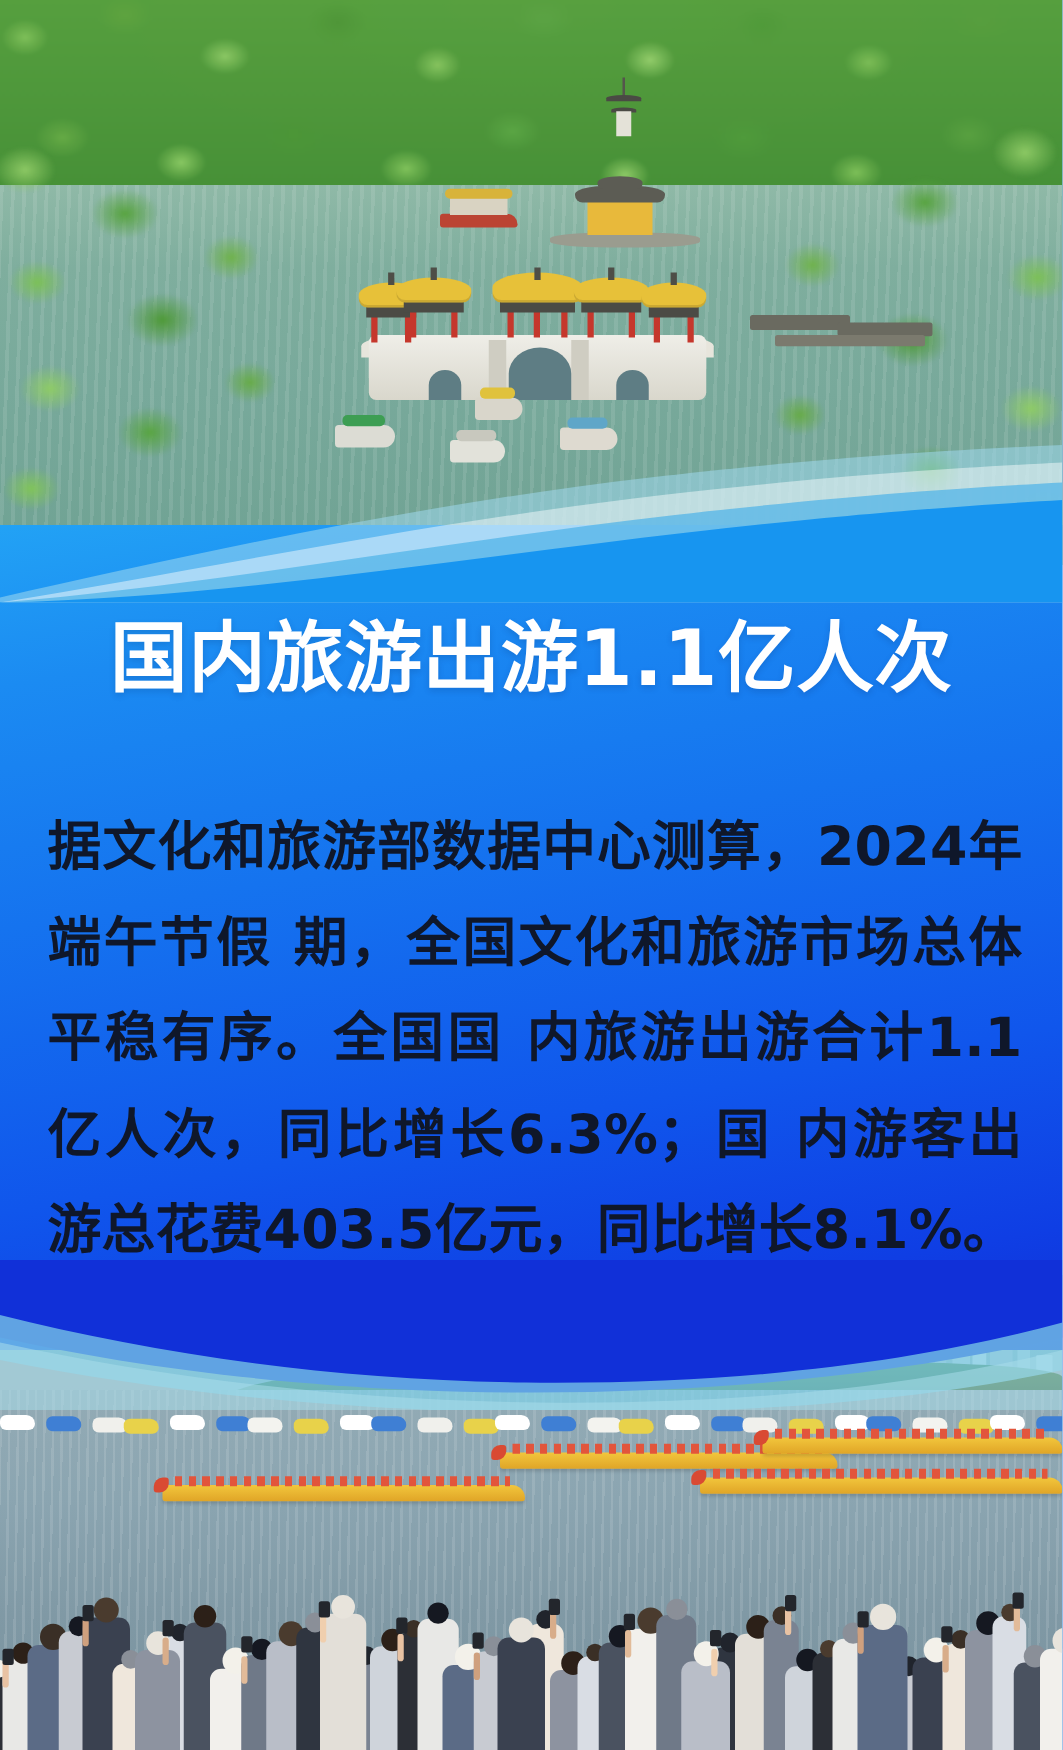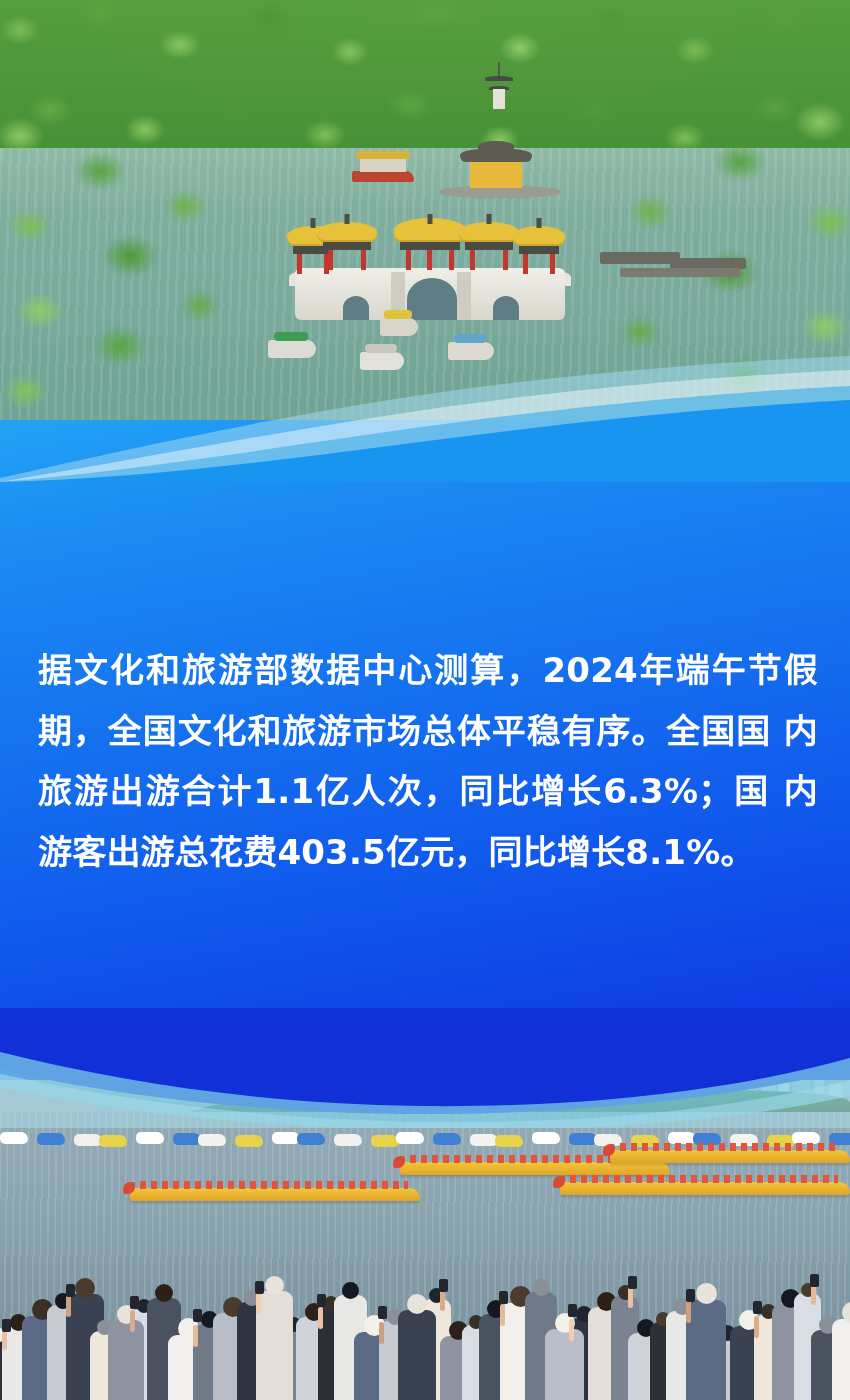--- a/index.html
+++ b/index.html
@@ -137,21 +137,21 @@
   .wave-top{ position:absolute; left:0; top:352px; width:850px; height:130px; pointer-events:none;}
   
   .blue-panel{ position:absolute; left:0; top:420px; width:850px; height:660px;
     background:linear-gradient(170deg,#22a2f5 0%,#1b8bf2 16%,#1573ef 40%,#1056ec 68%,#0f3ee4 88%,#1130d8 100%);
     z-index:2;}
   .headline{ position:absolute; z-index:6; left:0; top:492px; width:850px; text-align:center;
     color:#ffffff; font-size:62px; line-height:1.12; font-weight:900;
     letter-spacing:.5px; font-family:"DejaVu Sans","Liberation Sans",sans-serif;
     text-shadow:0 2px 5px rgba(0,30,90,.16);}
   .body-copy{ position:absolute; z-index:6; left:38px; top:640px; width:780px;
-    color:#ffffff; font-size:34px; line-height:1.78; font-weight:700;
+    color:#0f172a; font-size:43px; line-height:1.78; font-weight:700;
     text-align:justify; text-align-last:left;
     font-family:"DejaVu Sans","Liberation Sans",sans-serif; letter-spacing:.2px;}
 
   
   .photo-bot{ position:absolute; left:0; top:1020px; width:850px; height:380px; overflow:hidden;
     background:linear-gradient(#9fb4bd,#8fa7b2);}
   .pb-sky{ position:absolute; left:0; top:0; width:850px; height:60px;
     background:linear-gradient(#2f7fd0,#8fc3e6);}
   .pb-city{ position:absolute; left:330px; top:18px; width:520px; height:72px;}
   .pb-city i{ position:absolute; bottom:0; display:block; background:#cfd6dd; border-radius:1px;}
@@ -285,20 +285,21 @@
 
   <div class="blue-panel"></div>
 
   <svg class="wave-top" style="z-index:3" viewBox="0 0 850 130" preserveAspectRatio="none">
     <path d="M0,126 C150,92 330,52 520,30 C660,14 760,8 850,4 L850,130 L0,130 Z" fill="#9fd8ef" opacity="0.55"></path>
     <path d="M0,130 C160,104 340,66 530,44 C670,28 770,22 850,18 L850,130 Z" fill="#ffffff" opacity="0.45"></path>
     <path d="M0,130 C170,116 350,82 540,60 C680,44 775,38 850,34 L850,130 Z" fill="#4fb3e8" opacity="0.72"></path>
     <path d="M0,130 C180,126 360,96 550,74 C690,58 780,52 850,48 L850,130 Z" fill="#1795f0"></path>
   </svg>
 
+  <h1 class="headline">国内旅游出游1.1亿人次</h1>
 
   <div class="body-copy">
     <span>据文化和旅游部数据中心测算，2024年端午节假</span>
     <span>期，全国文化和旅游市场总体平稳有序。全国国</span>
     <span>内旅游出游合计1.1亿人次，同比增长6.3%；国</span>
     <span>内游客出游总花费403.5亿元，同比增长8.1%。</span>
   </div>
 
   <div class="photo-bot">
     <div class="pb-sky"></div>

